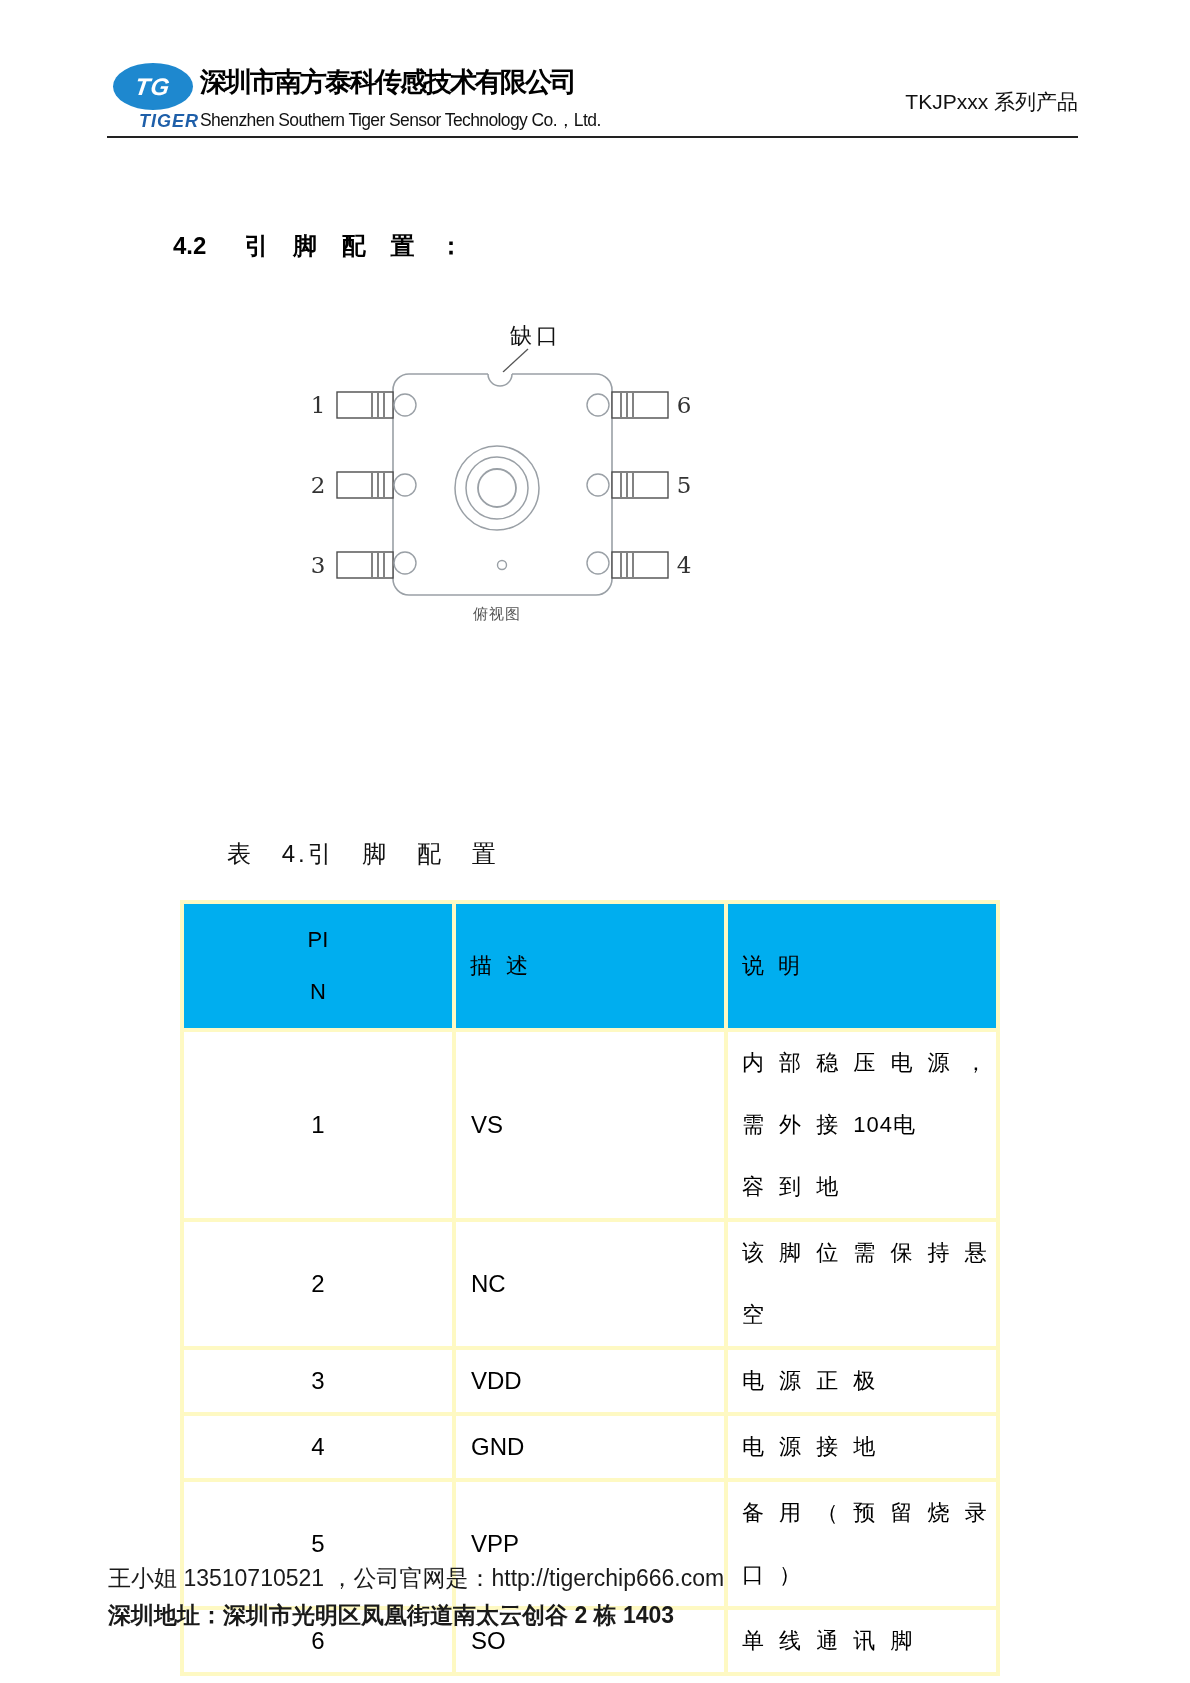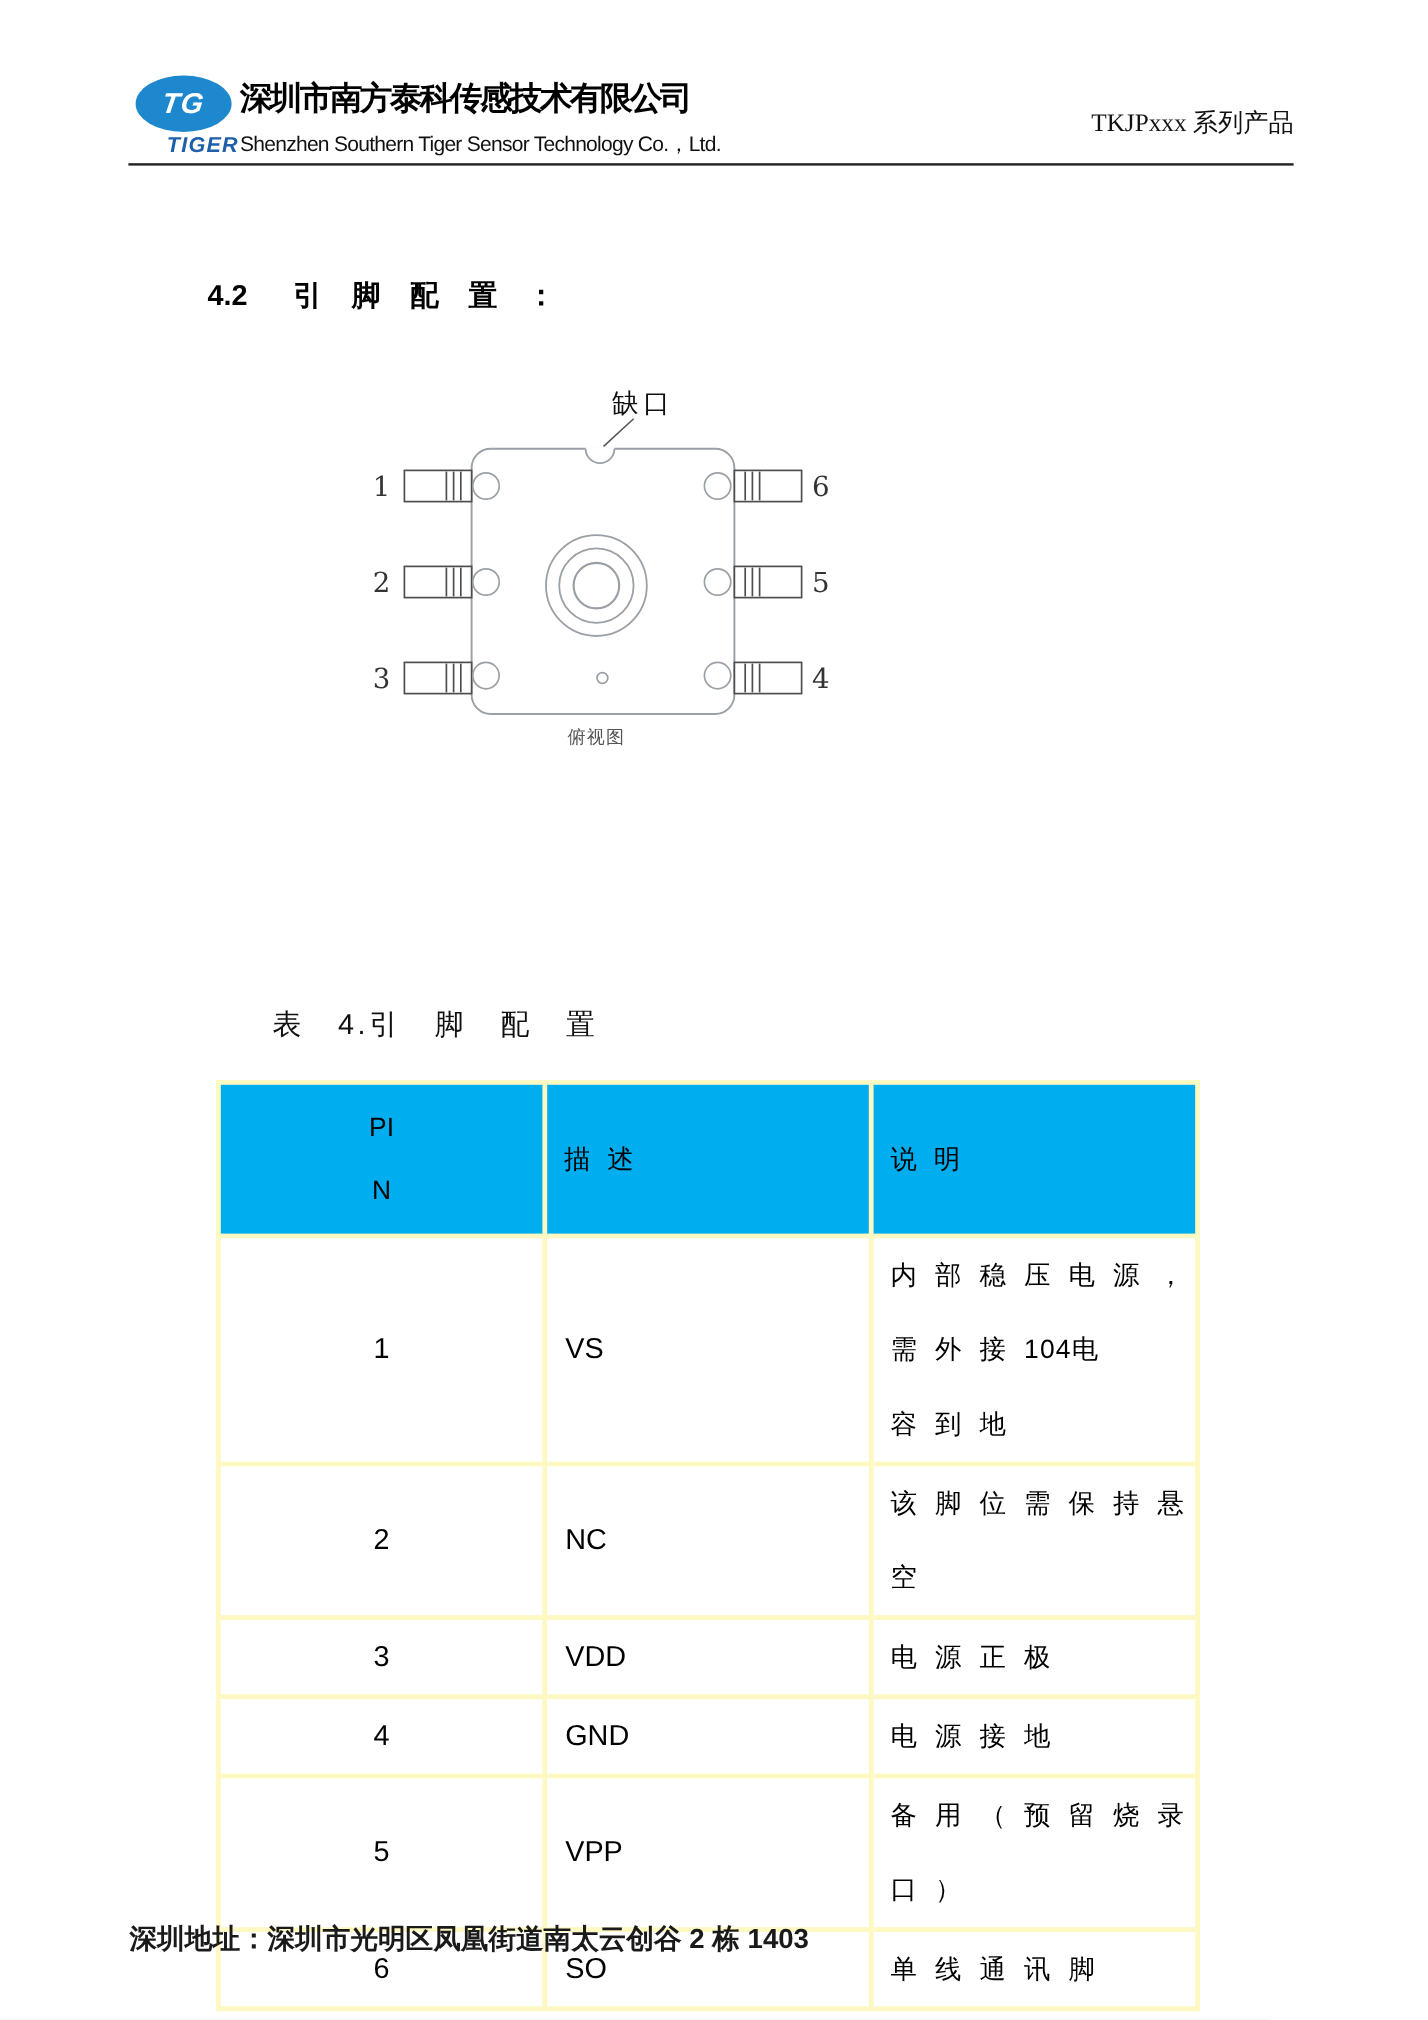--- a/index.html
+++ b/index.html
@@ -24,21 +24,21 @@
   .company-cn{
     position:absolute;left:200px;top:64px;font-size:27px;font-weight:700;
     letter-spacing:-2px;white-space:nowrap;color:#000;
   }
   .company-en{
     position:absolute;left:200px;top:108px;font-size:17.5px;font-weight:500;
     letter-spacing:-0.6px;white-space:nowrap;color:#111;
   }
   .product-series{
     position:absolute;left:820px;top:88px;width:258px;text-align:right;
-    font-size:21px;color:#111;white-space:nowrap;font-family:Liberation Serif, serif;
+    font-size:21px;color:#111;white-space:nowrap;
   }
   .header-rule{
     position:absolute;left:107px;top:136px;width:971px;height:2px;background:#222;
   }
   
   .section-heading{
     position:absolute;left:157px;top:230px;font-size:24px;font-weight:700;
     color:#000;white-space:nowrap;
   }
   .section-number{display:inline-block;margin-right:38px;margin-left:16px;}
@@ -198,15 +198,16 @@
       <td class="c-desc">备 用 （ 预 留 烧 录 口 ）</td>
     </tr>
         <tr class="row-std">
       <td class="c-pin">6</td>
       <td class="c-name">SO</td>
       <td class="c-desc">单 线 通 讯 脚</td>
     </tr>
       </tbody>
   </table>
 
+  <div class="footer-line1">王小姐 13510710521 ，公司官网是：http://tigerchip666.com</div>
   <div class="footer-line2">深圳地址：深圳市光明区凤凰街道南太云创谷 2 栋 1403</div>
 
 </div>
 
 </body></html>

